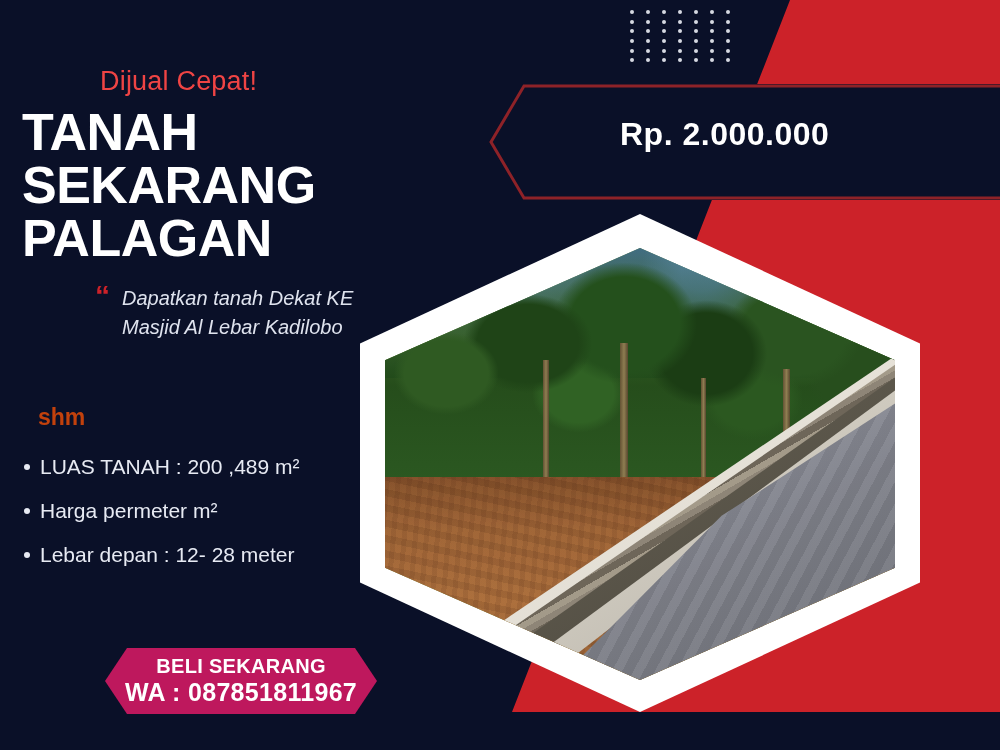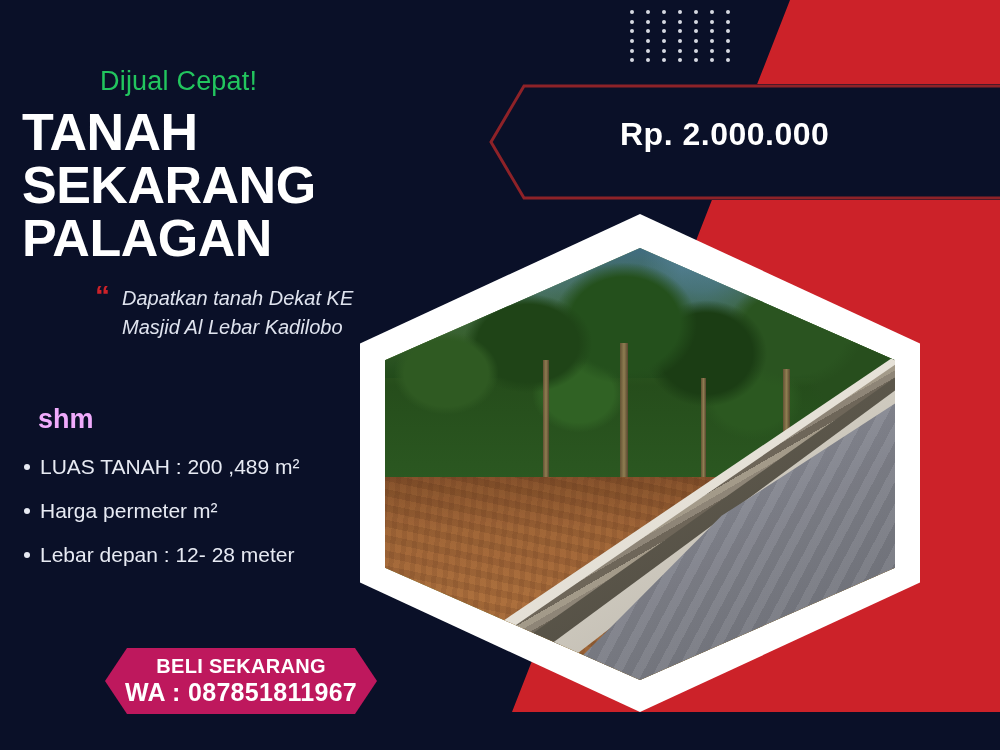--- a/index.html
+++ b/index.html
@@ -207,21 +207,21 @@
     width: 100%; height: 100%;
     clip-path: polygon(100% 25%, 100% 28%, 12% 100%, 6% 100%);
     background: linear-gradient(150deg, #f0ece4 0%, #ddd8cd 100%);
   }
 
   
   .subtitle {
     position: absolute;
     left: 100px;
     top: 66px;
-    color: #22c55e;
+    color: #ef4444;
     font-size: 27px;
     font-weight: normal;
     letter-spacing: 0.2px;
     z-index: 4;
   }
   .title {
     position: absolute;
     left: 22px;
     top: 106px;
     width: 480px;
@@ -254,22 +254,22 @@
     color: #dfe3ee;
     font-size: 20px;
     font-style: italic;
     line-height: 1.45;
   }
 
   .shm {
     position: absolute;
     left: 38px;
     top: 404px;
-    color: #f0abfc;
-    font-size: 27px;
+    color: #c2410c;
+    font-size: 23px;
     font-weight: bold;
     z-index: 4;
   }
 
   .features {
     position: absolute;
     left: 18px;
     top: 452px;
     width: 340px;
     margin: 0;

